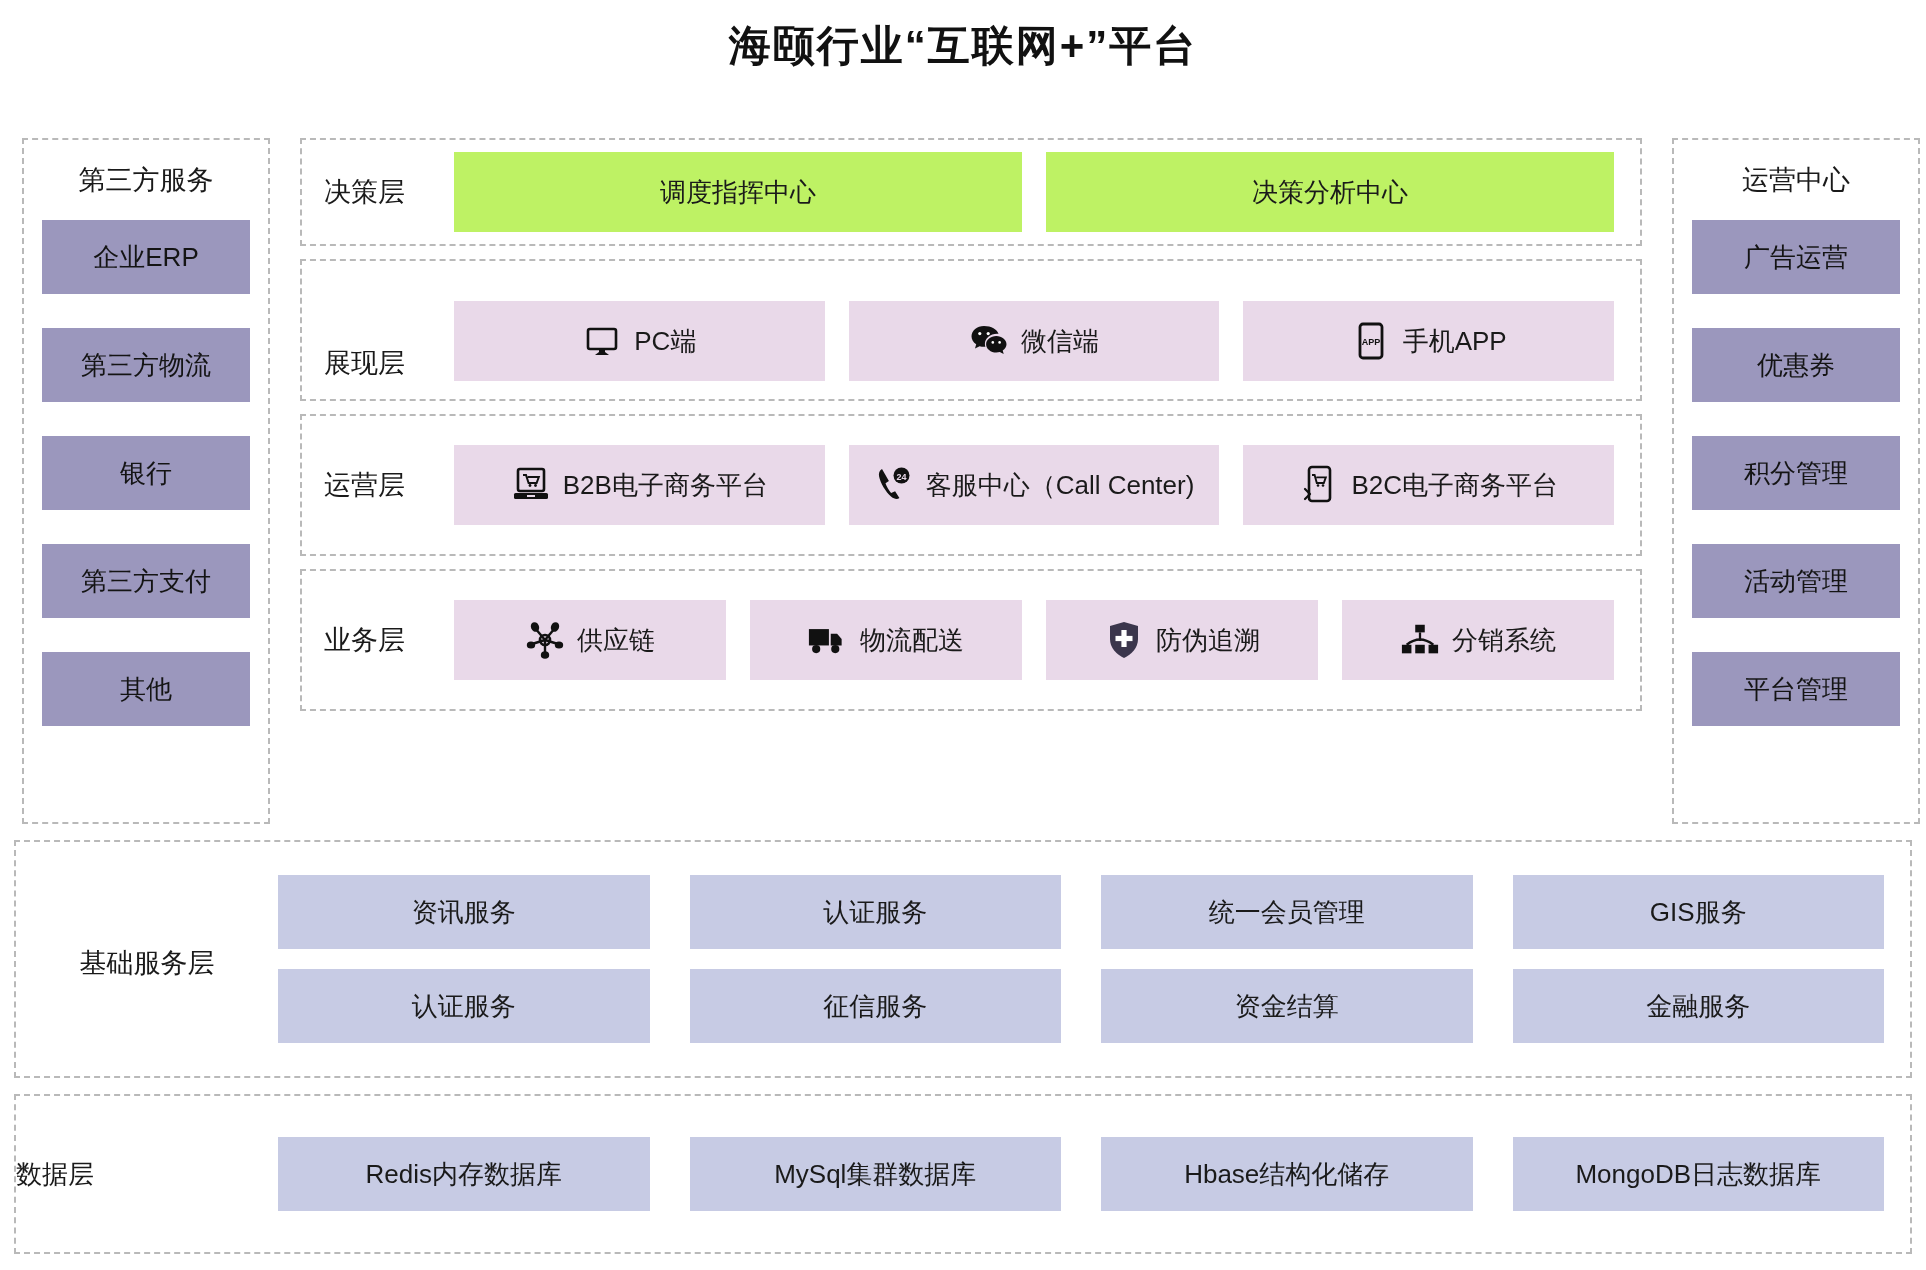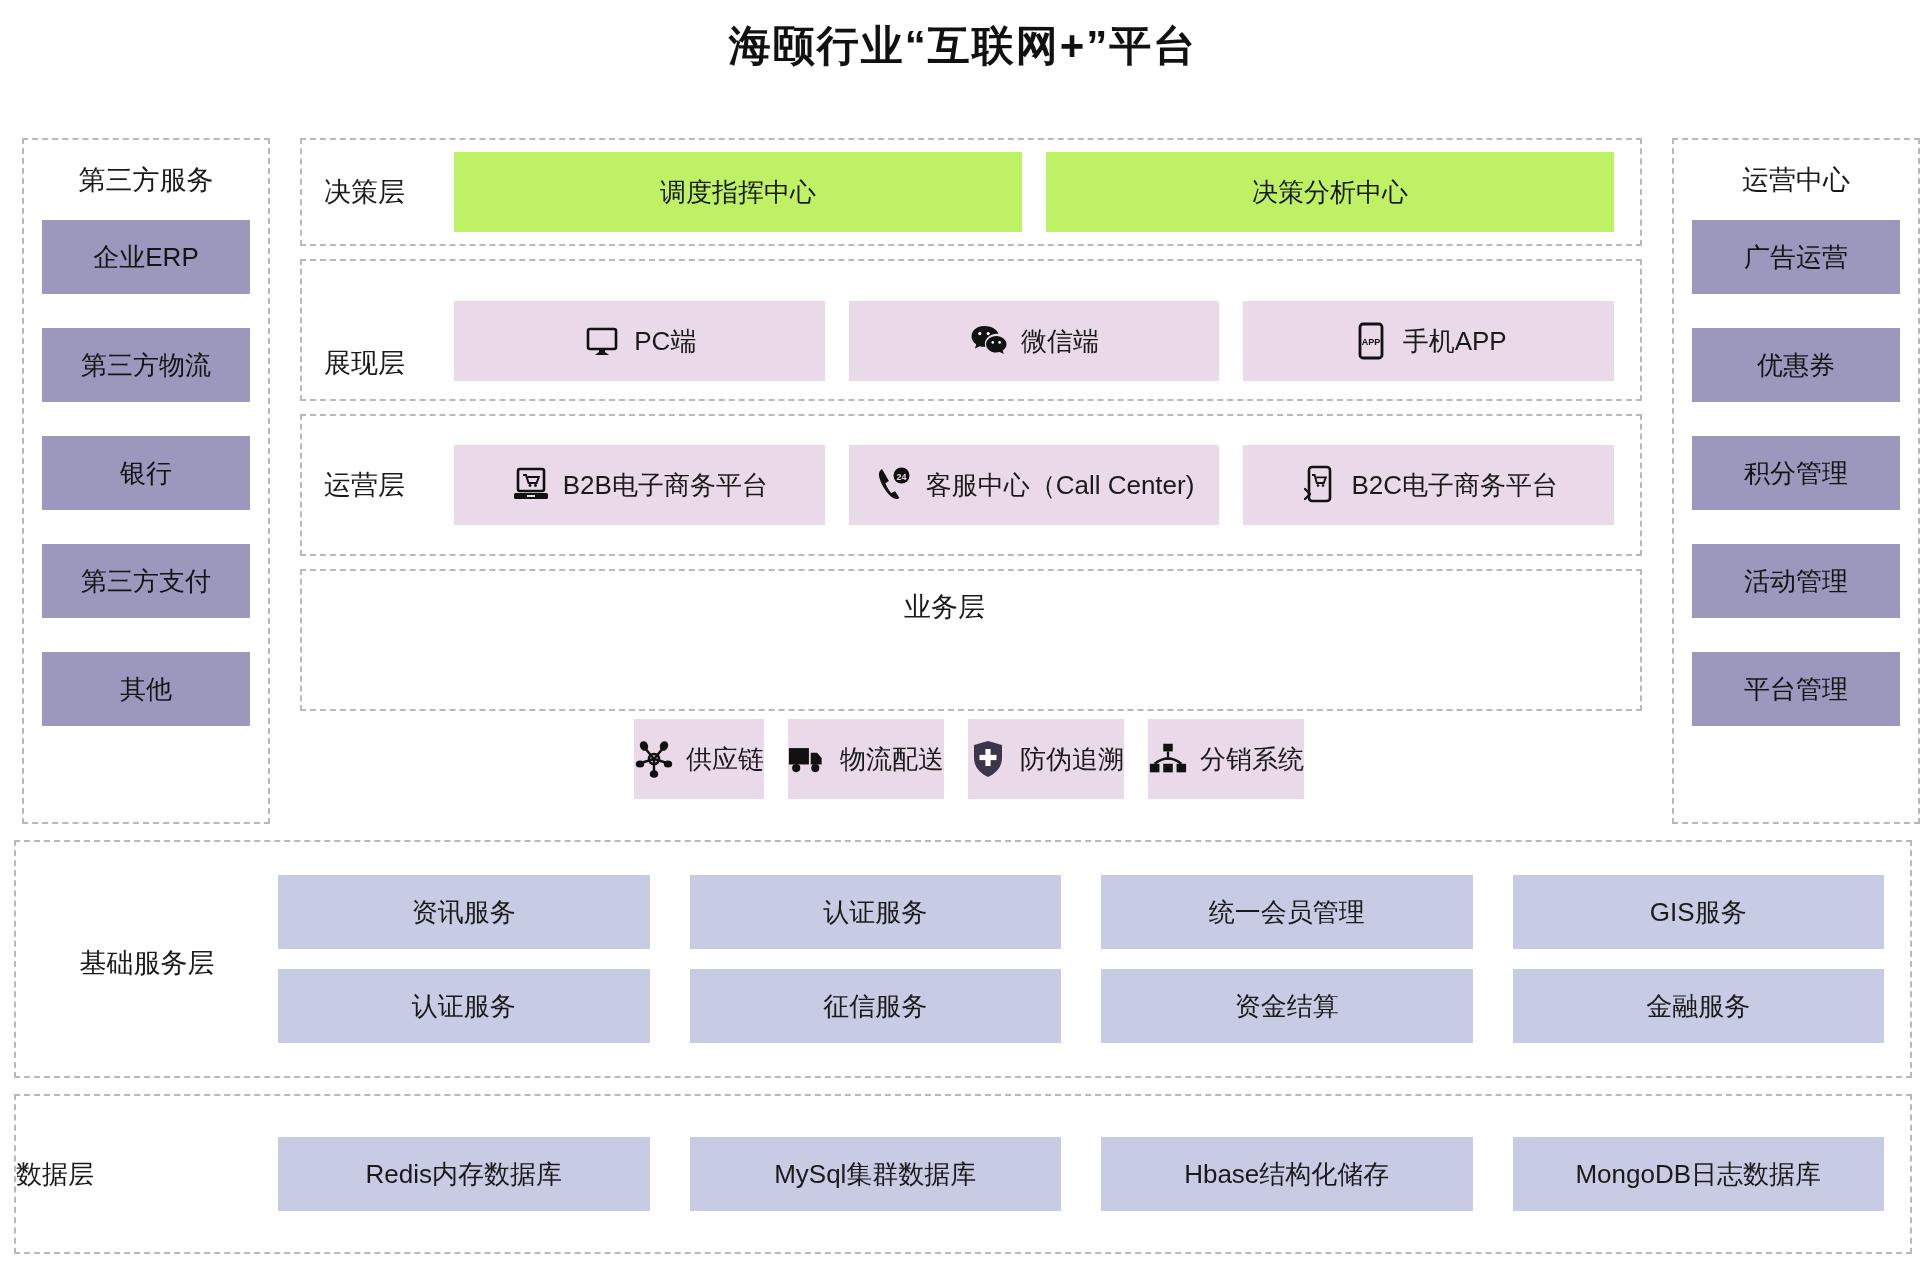--- a/index.html
+++ b/index.html
@@ -99,21 +99,21 @@
     font-size:26px;
     white-space:nowrap;
     box-sizing:border-box;
   }
   .cell.blue{background:#bef264;height:80px;}
   .cell.pink{background:#e9d9e9;height:80px;}
 
   .layer-decision{height:108px;}
   .layer-present{height:142px;align-items:flex-end;}
   .layer-operate{height:142px;}
-  .layer-business{height:142px;flex-direction:column;}
+  .layer-business{height:142px;}
 
   .icon{
     display:inline-flex;
     align-items:center;
     justify-content:center;
     width:40px;height:40px;
     flex:0 0 40px;
   }
   .icon svg{display:block;}
 

